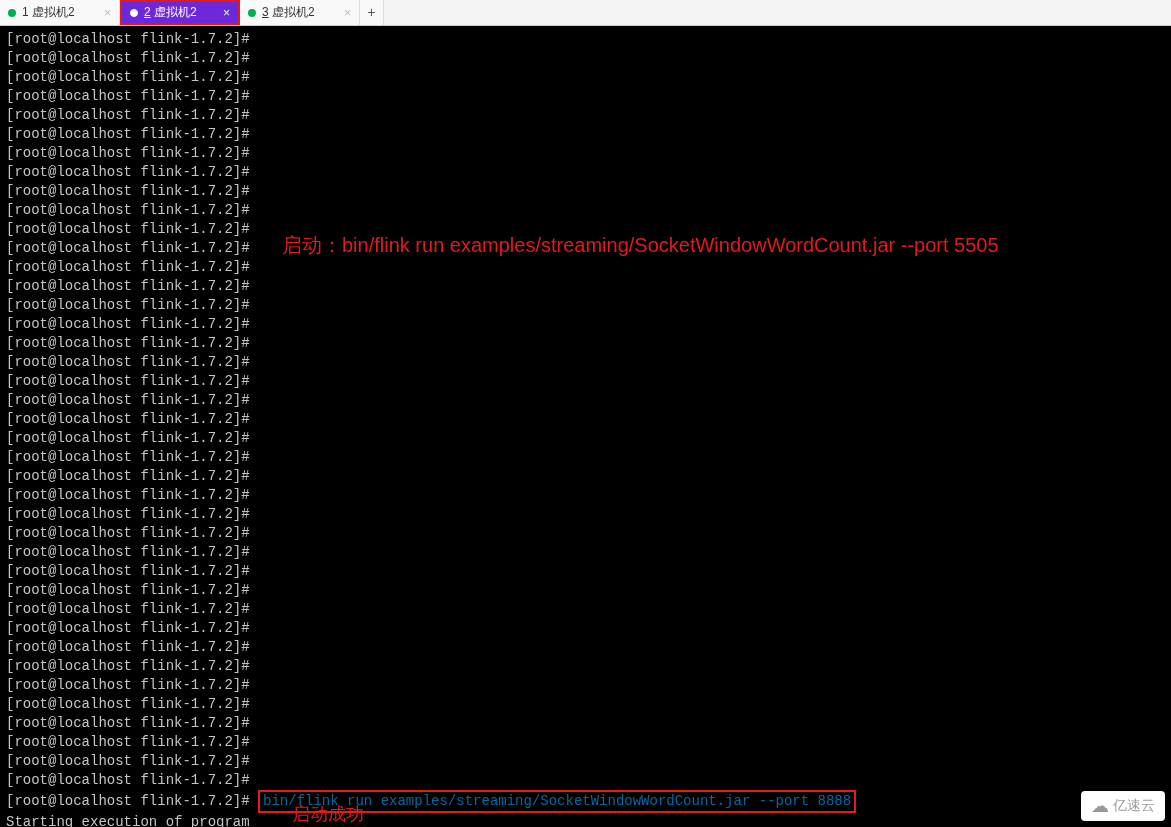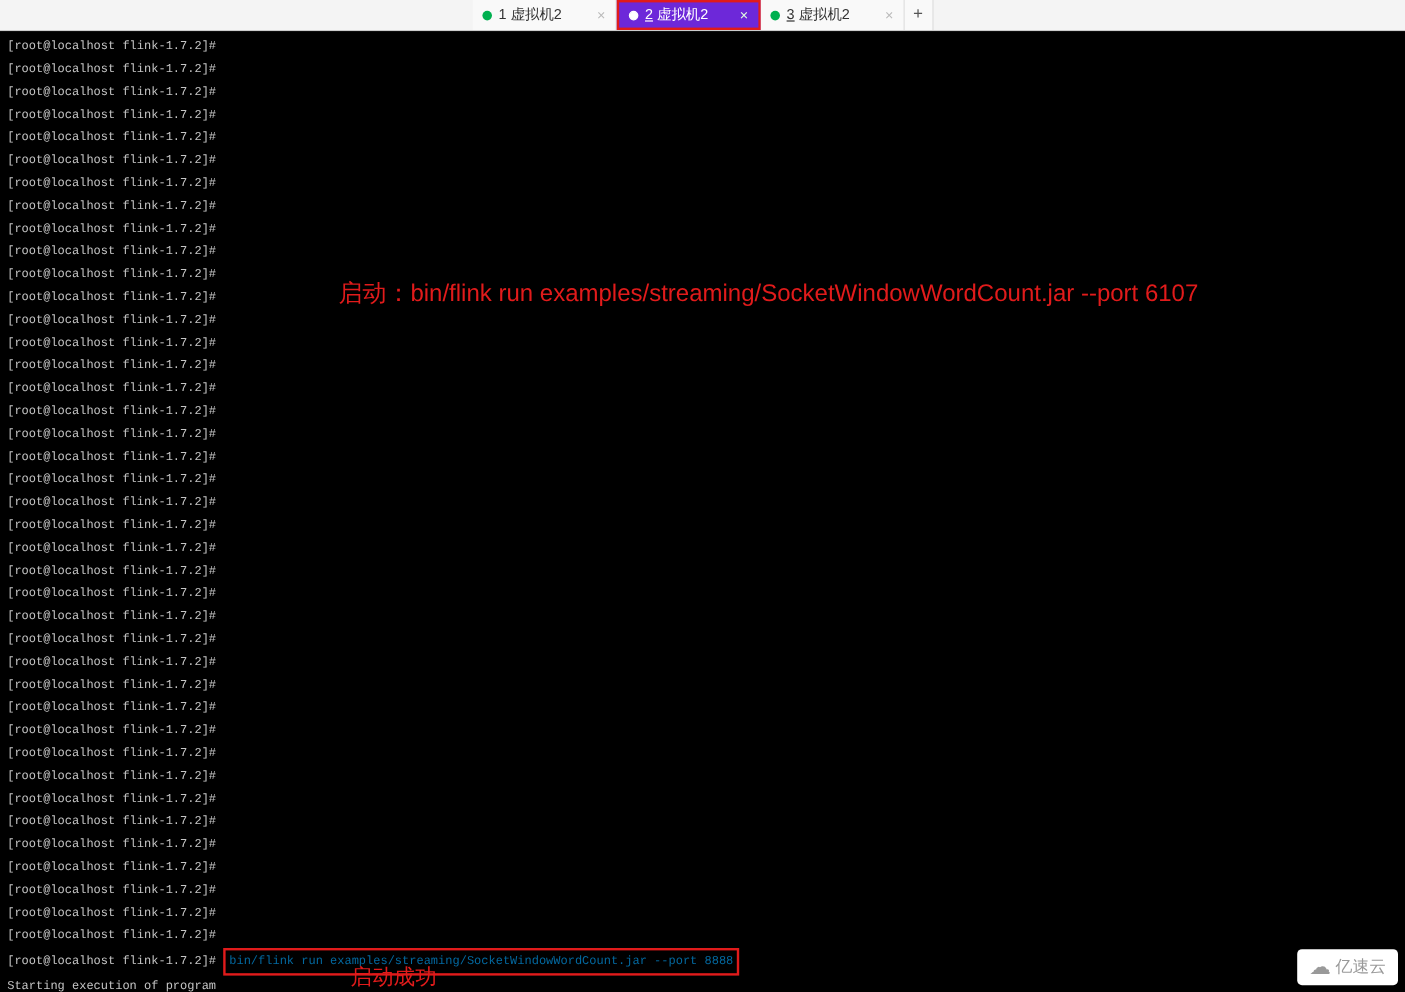--- a/index.html
+++ b/index.html
@@ -11,21 +11,20 @@
     font-size: 14px;
     overflow: hidden;
     position: relative;
   }
   .tab-bar {
     display: flex;
     align-items: stretch;
     height: 26px;
     background: #f4f4f4;
     border-bottom: 1px solid #ccc;
-    justify-content: center;
   }
   .tab {
     display: flex;
     align-items: center;
     padding: 0 8px;
     gap: 6px;
     background: #f9f9f9;
     border-right: 1px solid #ddd;
     min-width: 120px;
     color: #333;
@@ -63,21 +62,21 @@
     justify-content: center;
     font-size: 14px;
     color: #555;
     border-right: 1px solid #ddd;
     background: #f9f9f9;
     cursor: pointer;
   }
   .terminal {
     background: #000;
     color: #c5c5c5;
-    font-size: 10px;
+    font-size: 14px;
     line-height: 19px;
     padding: 4px 6px;
     white-space: pre;
     font-family: "Consolas", "Courier New", monospace;
     position: relative;
     height: 801px;
     overflow: hidden;
   }
   .prompt-line { color: #c5c5c5; }
   .cmd-box {
@@ -143,21 +142,21 @@
     <span class="dot"></span>
     <span class="label"><u>3</u> <span>虚拟机2</span></span>
     <span class="close">×</span>
   </div>
   <div class="tab-add">+</div>
 </div>
 
 <div class="terminal" id="terminal-body"><div class="prompt-line">[root@localhost flink-1.7.2]#</div><div class="prompt-line">[root@localhost flink-1.7.2]#</div><div class="prompt-line">[root@localhost flink-1.7.2]#</div><div class="prompt-line">[root@localhost flink-1.7.2]#</div><div class="prompt-line">[root@localhost flink-1.7.2]#</div><div class="prompt-line">[root@localhost flink-1.7.2]#</div><div class="prompt-line">[root@localhost flink-1.7.2]#</div><div class="prompt-line">[root@localhost flink-1.7.2]#</div><div class="prompt-line">[root@localhost flink-1.7.2]#</div><div class="prompt-line">[root@localhost flink-1.7.2]#</div><div class="prompt-line">[root@localhost flink-1.7.2]#</div><div class="prompt-line">[root@localhost flink-1.7.2]#</div><div class="prompt-line">[root@localhost flink-1.7.2]#</div><div class="prompt-line">[root@localhost flink-1.7.2]#</div><div class="prompt-line">[root@localhost flink-1.7.2]#</div><div class="prompt-line">[root@localhost flink-1.7.2]#</div><div class="prompt-line">[root@localhost flink-1.7.2]#</div><div class="prompt-line">[root@localhost flink-1.7.2]#</div><div class="prompt-line">[root@localhost flink-1.7.2]#</div><div class="prompt-line">[root@localhost flink-1.7.2]#</div><div class="prompt-line">[root@localhost flink-1.7.2]#</div><div class="prompt-line">[root@localhost flink-1.7.2]#</div><div class="prompt-line">[root@localhost flink-1.7.2]#</div><div class="prompt-line">[root@localhost flink-1.7.2]#</div><div class="prompt-line">[root@localhost flink-1.7.2]#</div><div class="prompt-line">[root@localhost flink-1.7.2]#</div><div class="prompt-line">[root@localhost flink-1.7.2]#</div><div class="prompt-line">[root@localhost flink-1.7.2]#</div><div class="prompt-line">[root@localhost flink-1.7.2]#</div><div class="prompt-line">[root@localhost flink-1.7.2]#</div><div class="prompt-line">[root@localhost flink-1.7.2]#</div><div class="prompt-line">[root@localhost flink-1.7.2]#</div><div class="prompt-line">[root@localhost flink-1.7.2]#</div><div class="prompt-line">[root@localhost flink-1.7.2]#</div><div class="prompt-line">[root@localhost flink-1.7.2]#</div><div class="prompt-line">[root@localhost flink-1.7.2]#</div><div class="prompt-line">[root@localhost flink-1.7.2]#</div><div class="prompt-line">[root@localhost flink-1.7.2]#</div><div class="prompt-line">[root@localhost flink-1.7.2]#</div><div class="prompt-line">[root@localhost flink-1.7.2]#</div><div class="prompt-line">[root@localhost flink-1.7.2]# <span class="cmd-box">bin/flink run examples/streaming/SocketWindowWordCount.jar --port 8888</span></div><div class="prompt-line"><span class="start-line">Starting execution of program</span></div></div>
 
 <div class="annotation top">
-  <span>启动：bin/flink run examples/streaming/SocketWindowWordCount.jar --port 6107</span><br>
+  <span>启动：bin/flink run examples/streaming/SocketWindowWordCount.jar --port 5505</span><br>
   &nbsp;&nbsp;
 </div>
 <div class="annotation bottom">启动成功</div>
 
 <div class="watermark">
   <span class="cloud">☁</span>
   <span>亿速云</span>
 </div>
 
 </body></html>

